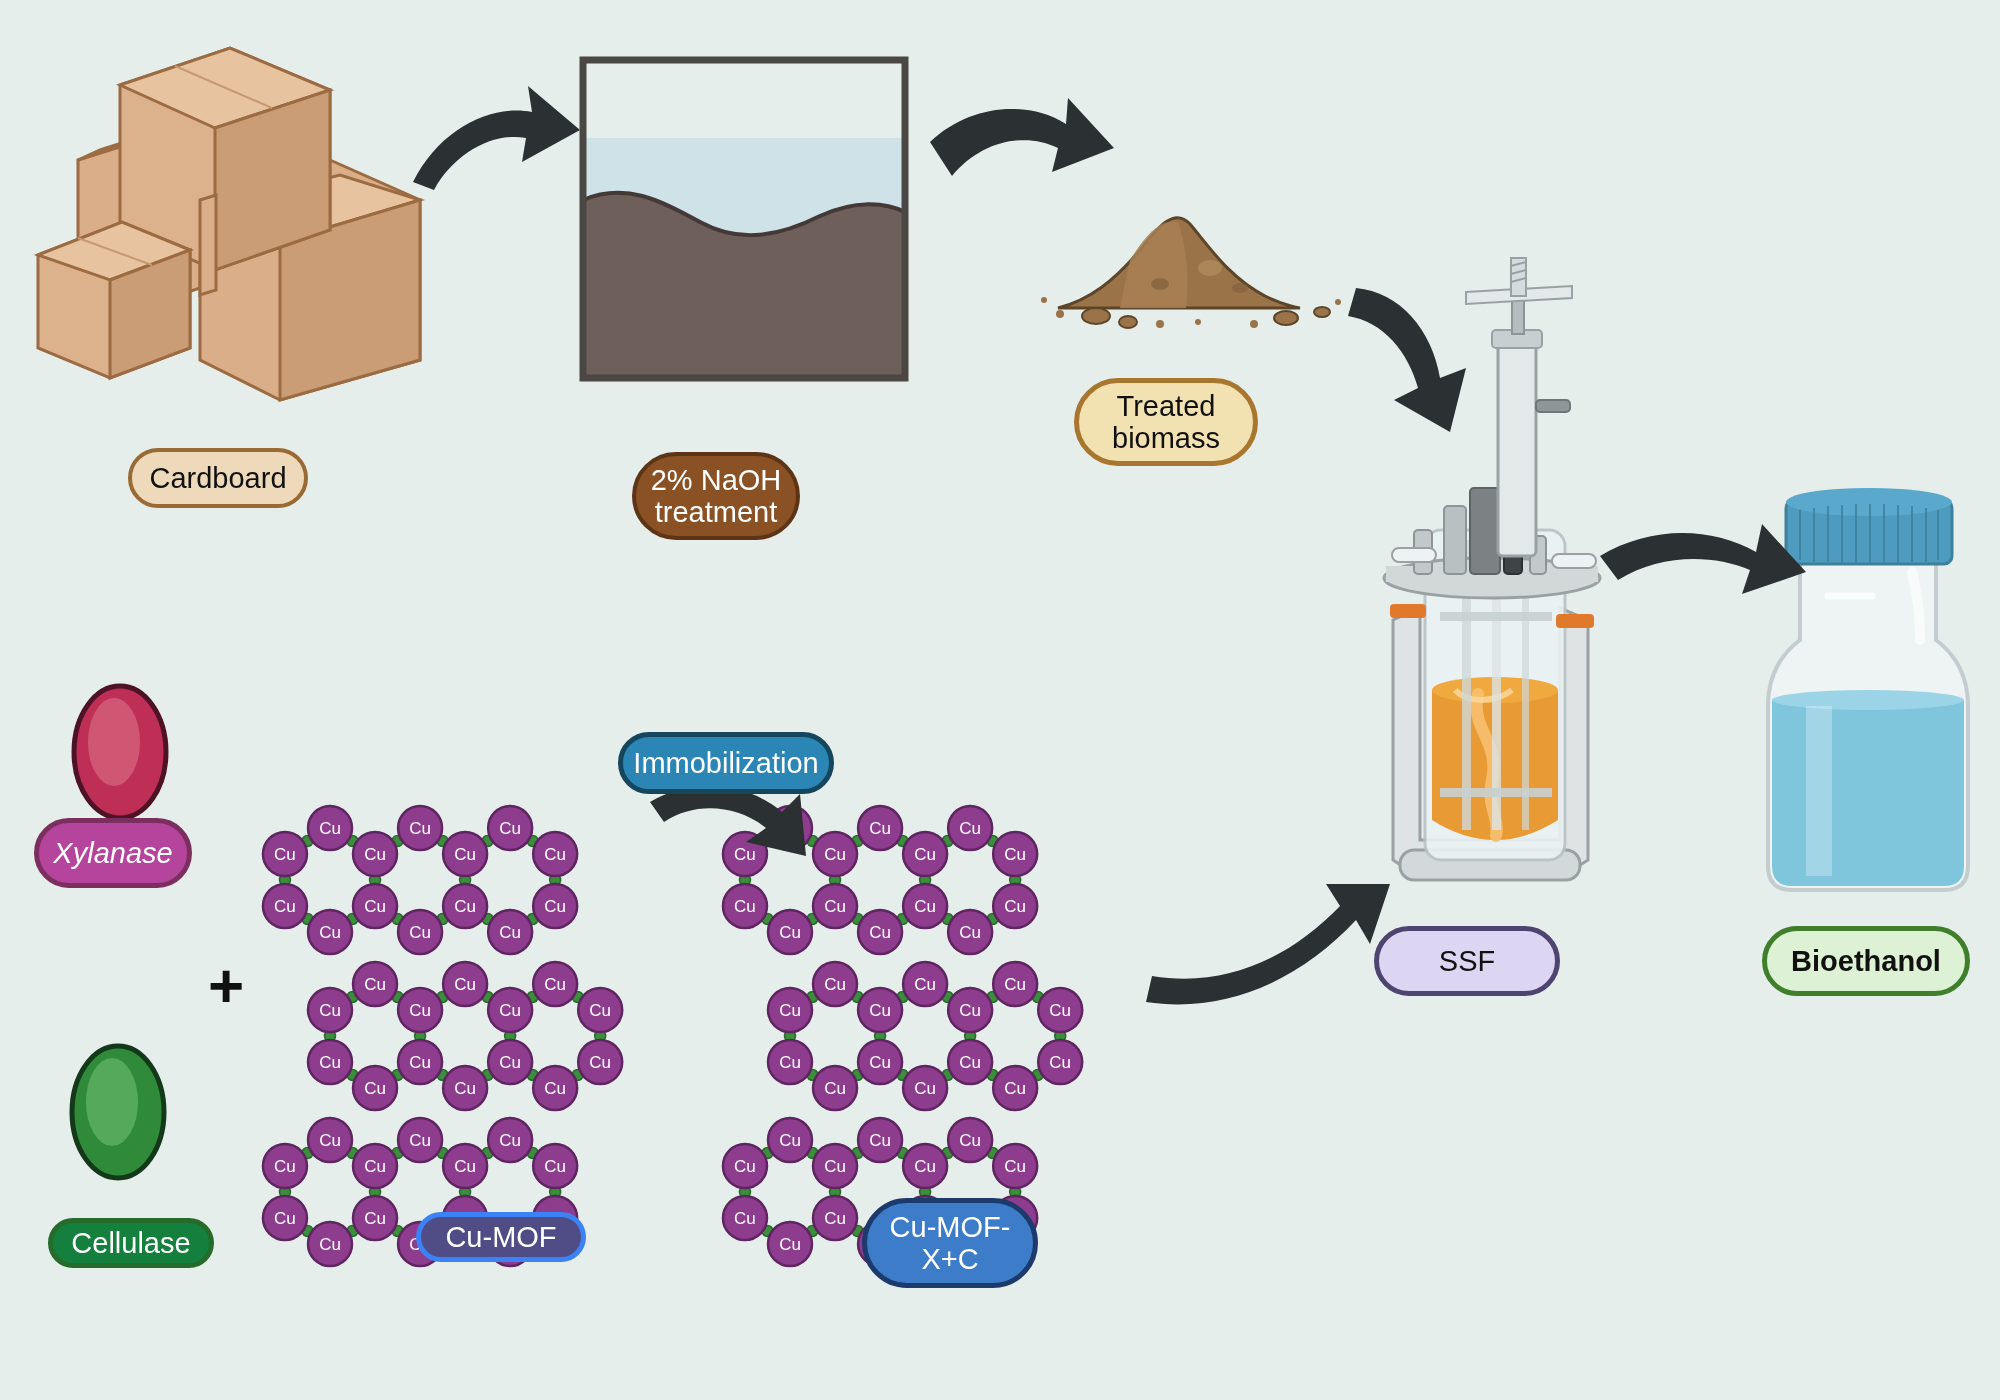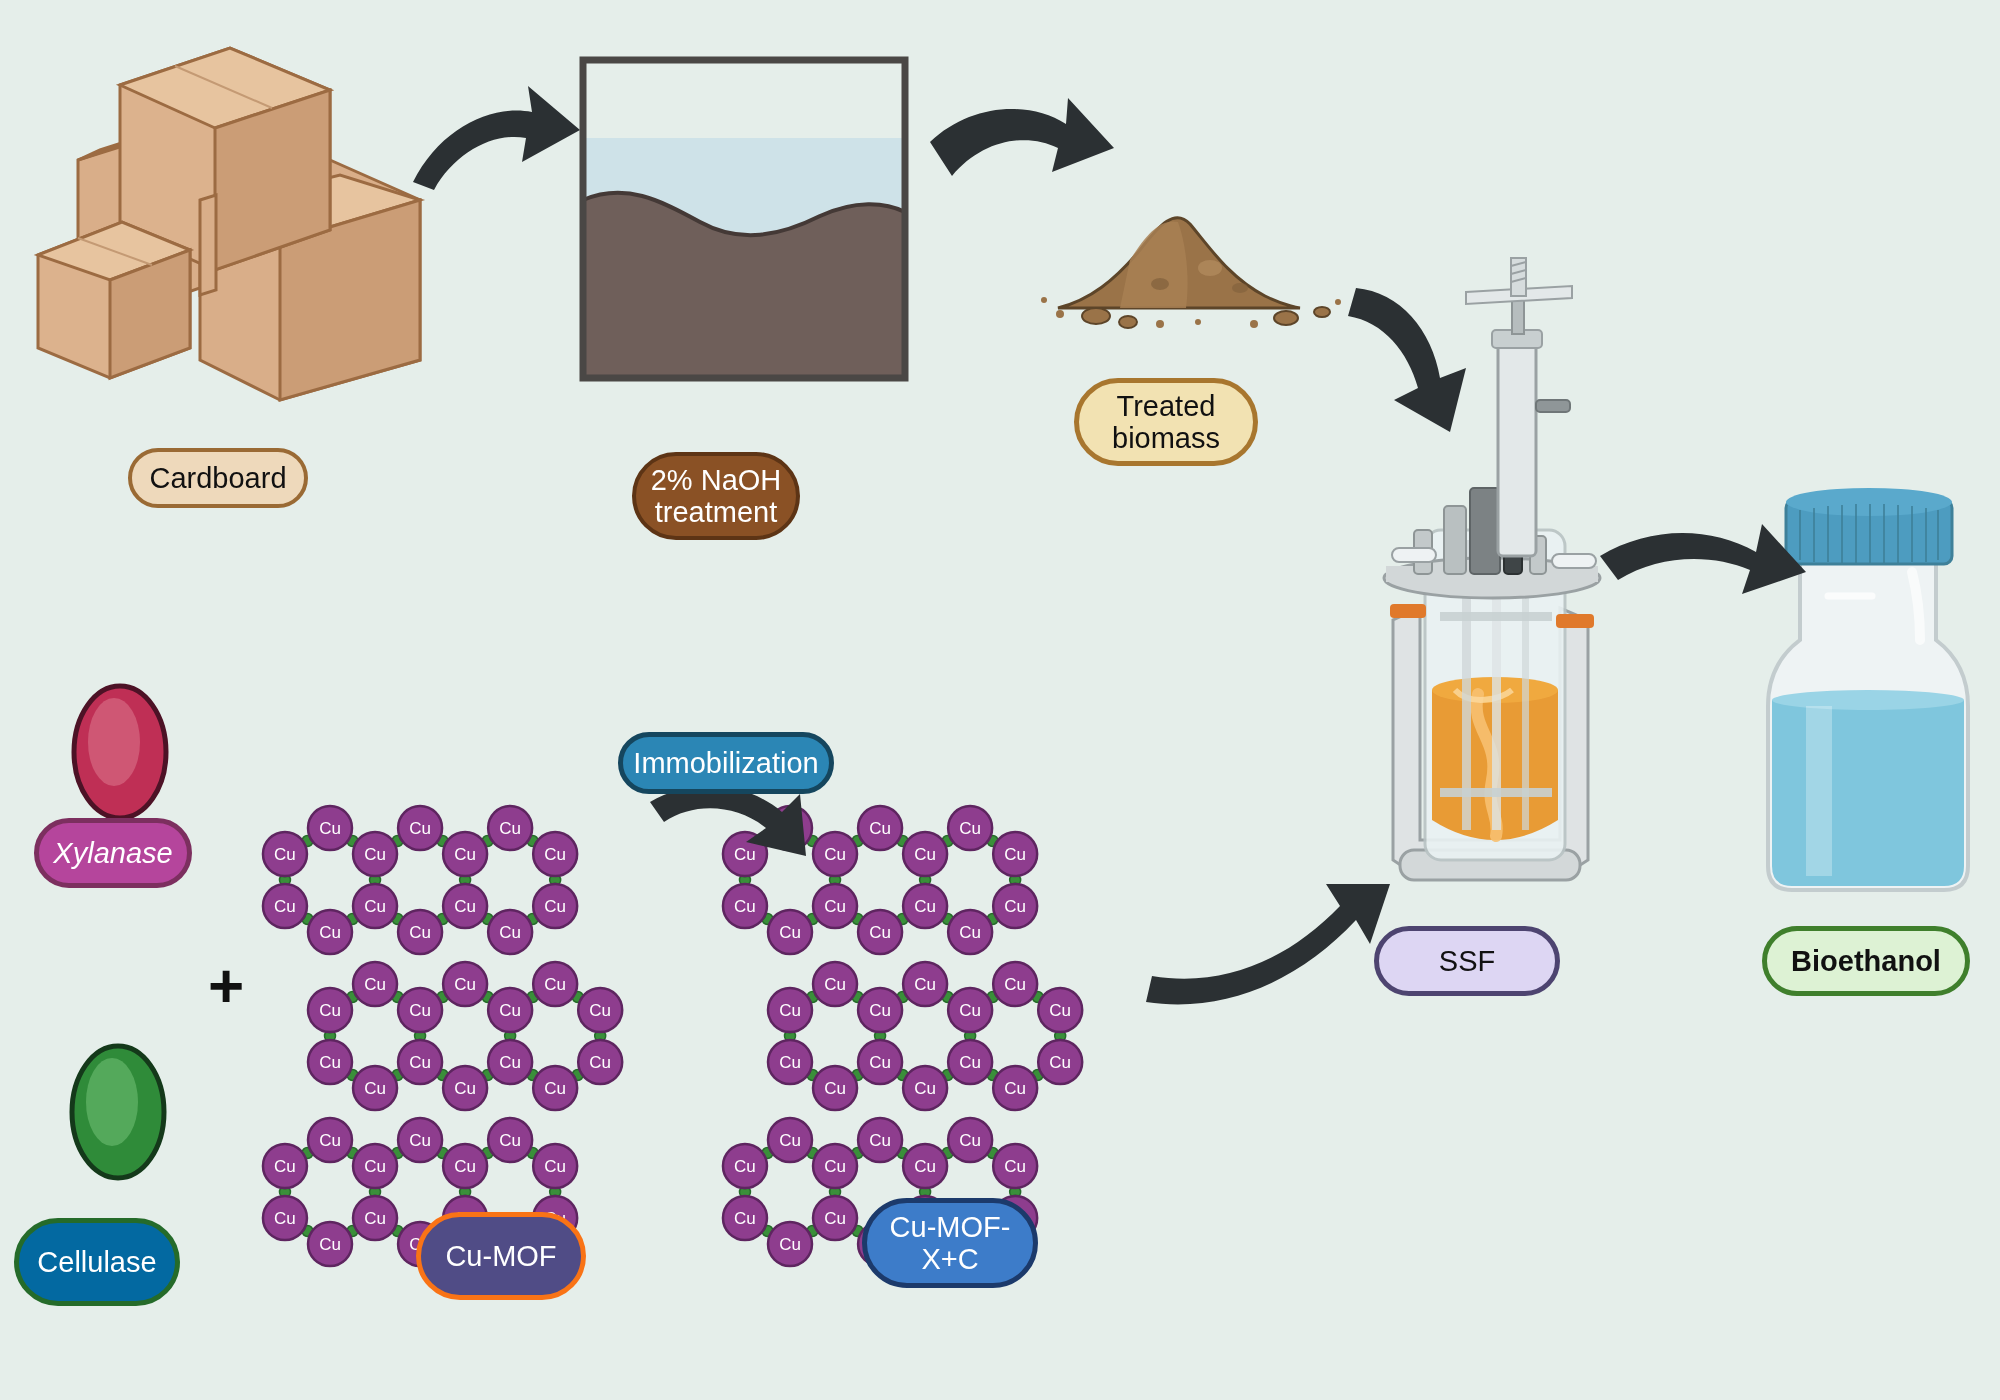--- a/index.html
+++ b/index.html
@@ -49,27 +49,27 @@
     background:#ddf2d4;border:5px solid #3f7f2c;color:#111;
     font-size:29px;font-weight:bold;
   }
   .pill-xylanase{
     left:34px;top:818px;width:158px;height:70px;
     background:#b5459c;border:5px solid #7c2f5f;color:#fff;
     font-size:29px;
     font-style:italic;
   }
   .pill-cellulase{
-    left:14px;top:1218px;width:166px;height:88px;
-    background:#0369a1;border:5px solid #256b2a;color:#fff;
+    left:48px;top:1218px;width:166px;height:50px;
+    background:#15803d;border:5px solid #256b2a;color:#fff;
     font-size:29px;
   }
   .pill-cumof{
-    left:416px;top:1212px;width:170px;height:88px;
-    background:#504c86;border:5px solid #f97316;color:#fff;
+    left:416px;top:1212px;width:170px;height:50px;
+    background:#504c86;border:5px solid #3b82f6;color:#fff;
     font-size:29px;
   }
   .pill-cumofxc{
     left:862px;top:1198px;width:176px;height:90px;
     background:#3d7cc9;border:5px solid #1c3a6b;color:#fff;
     font-size:29px;
   }
   .pill-immob{
     left:618px;top:732px;width:216px;height:62px;
     background:#2b86b5;border:5px solid #15465e;color:#fff;

